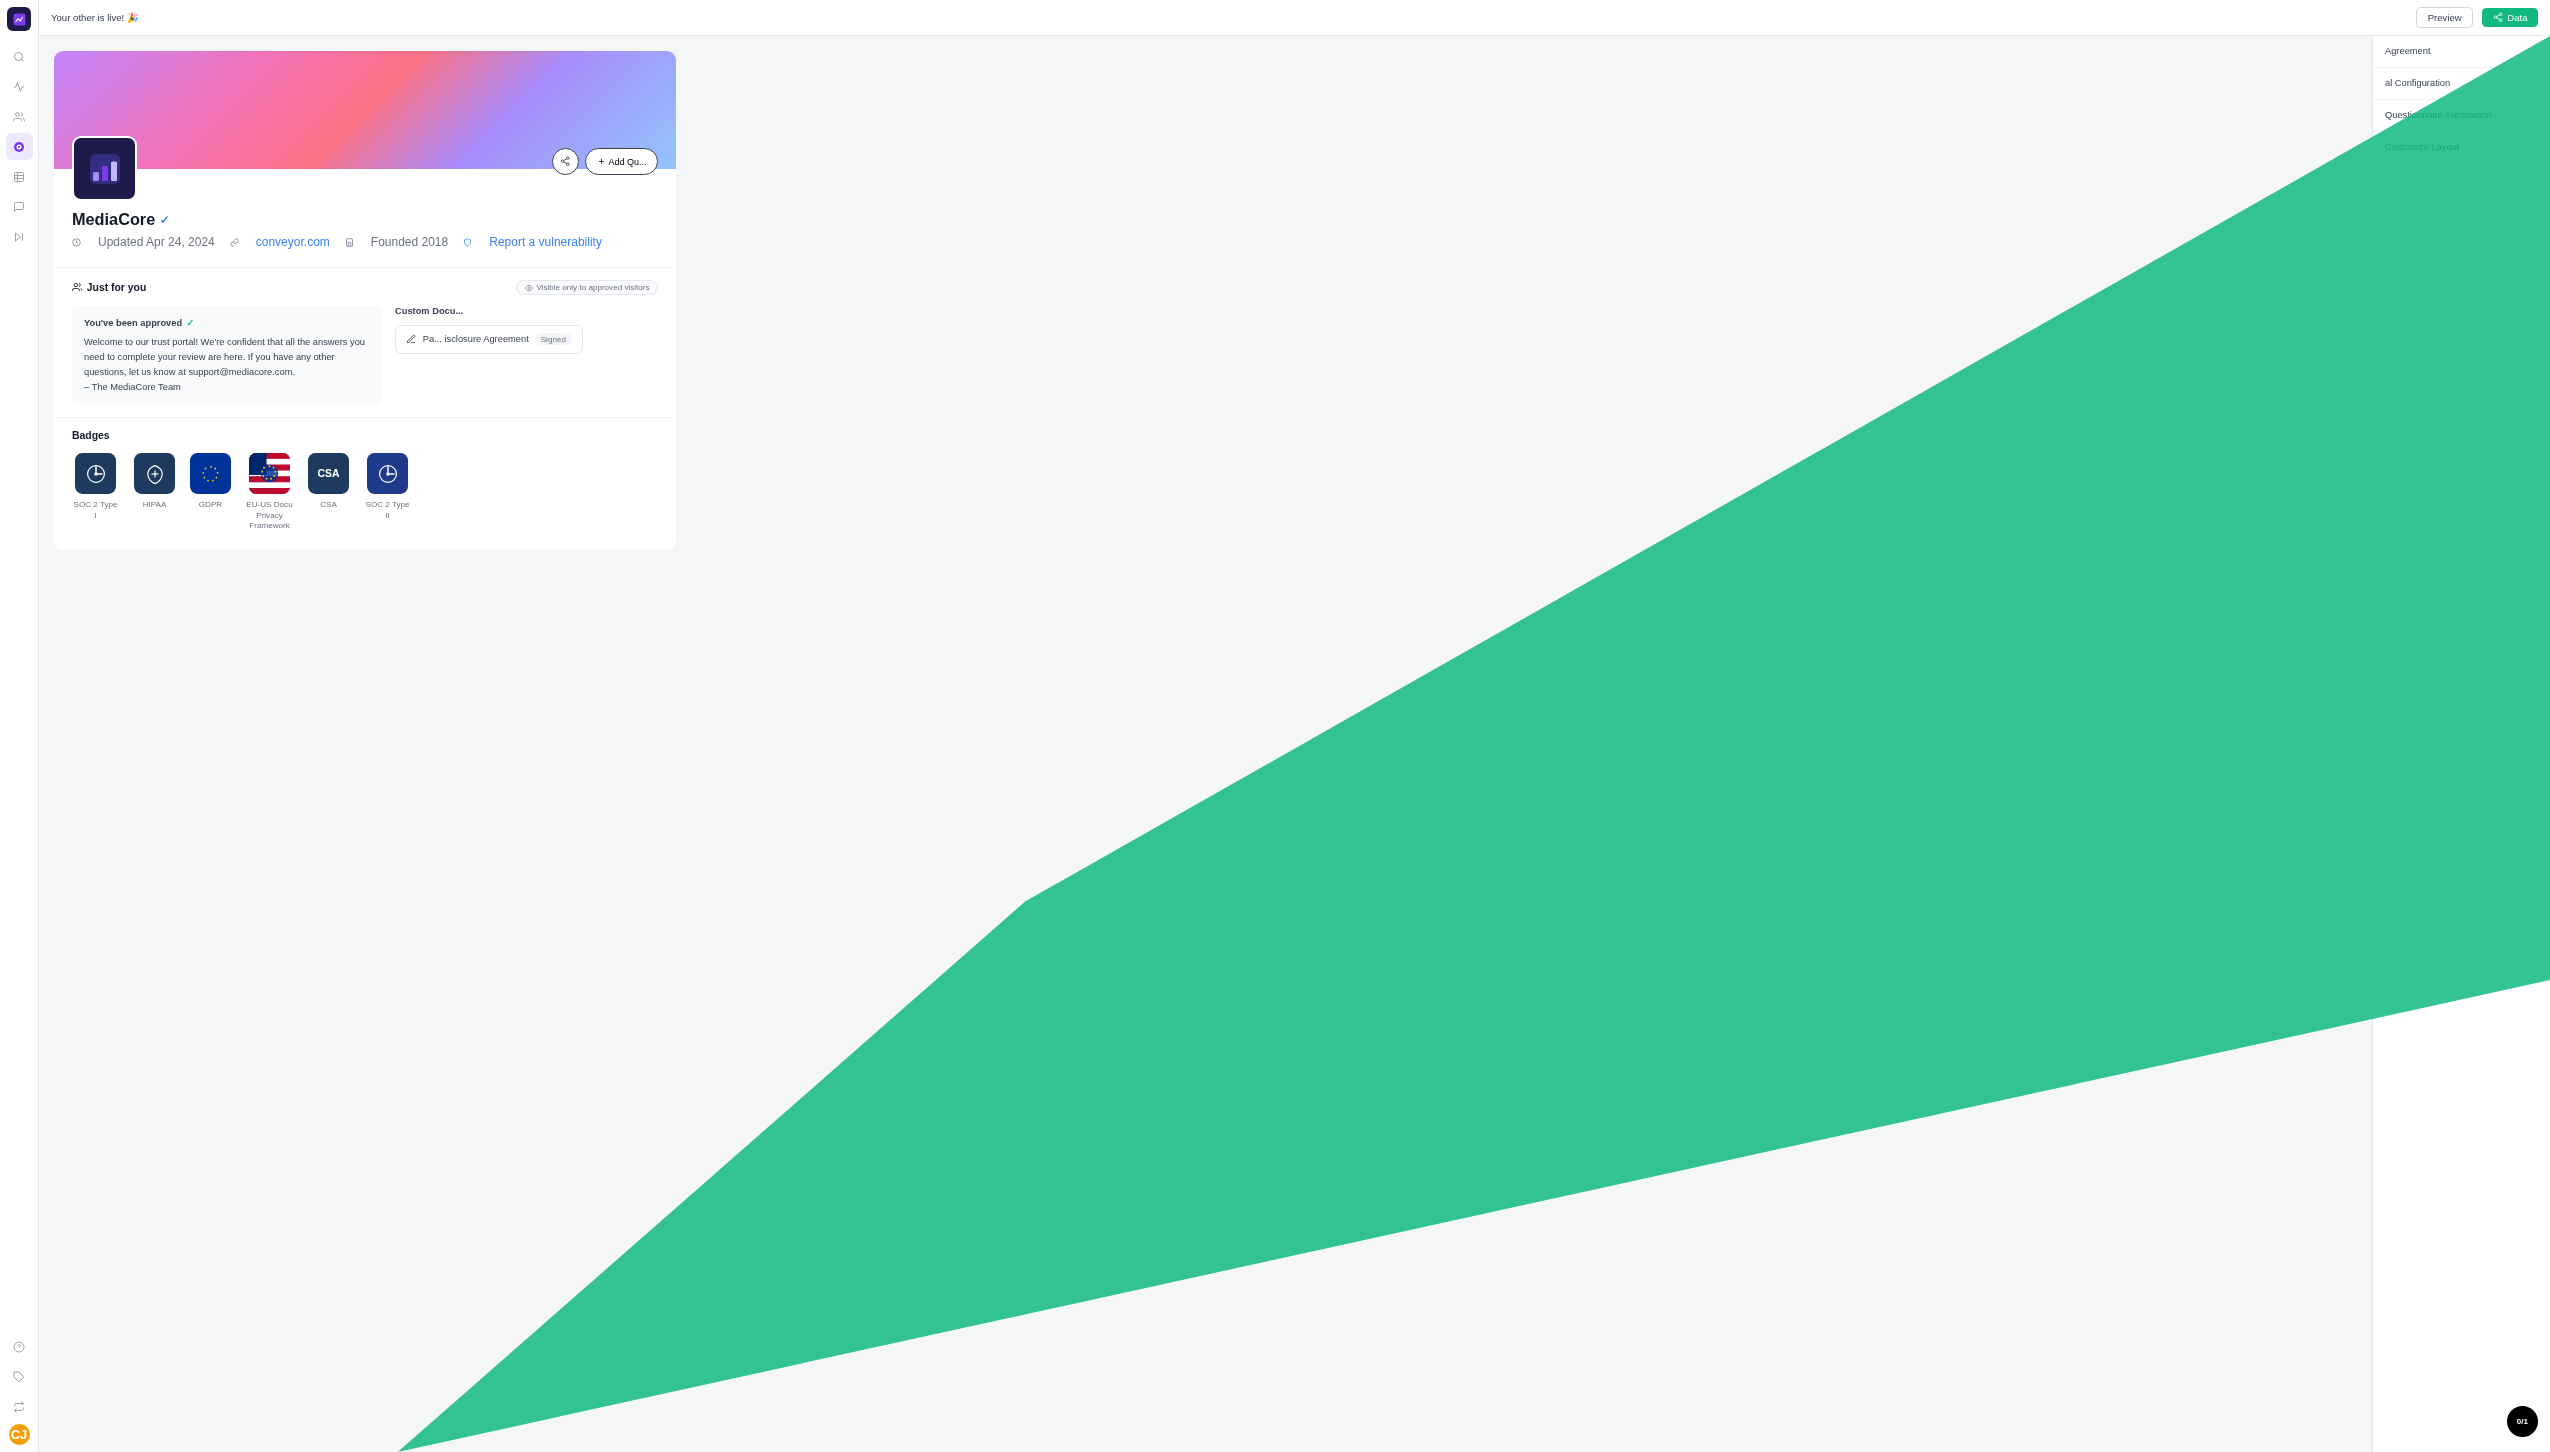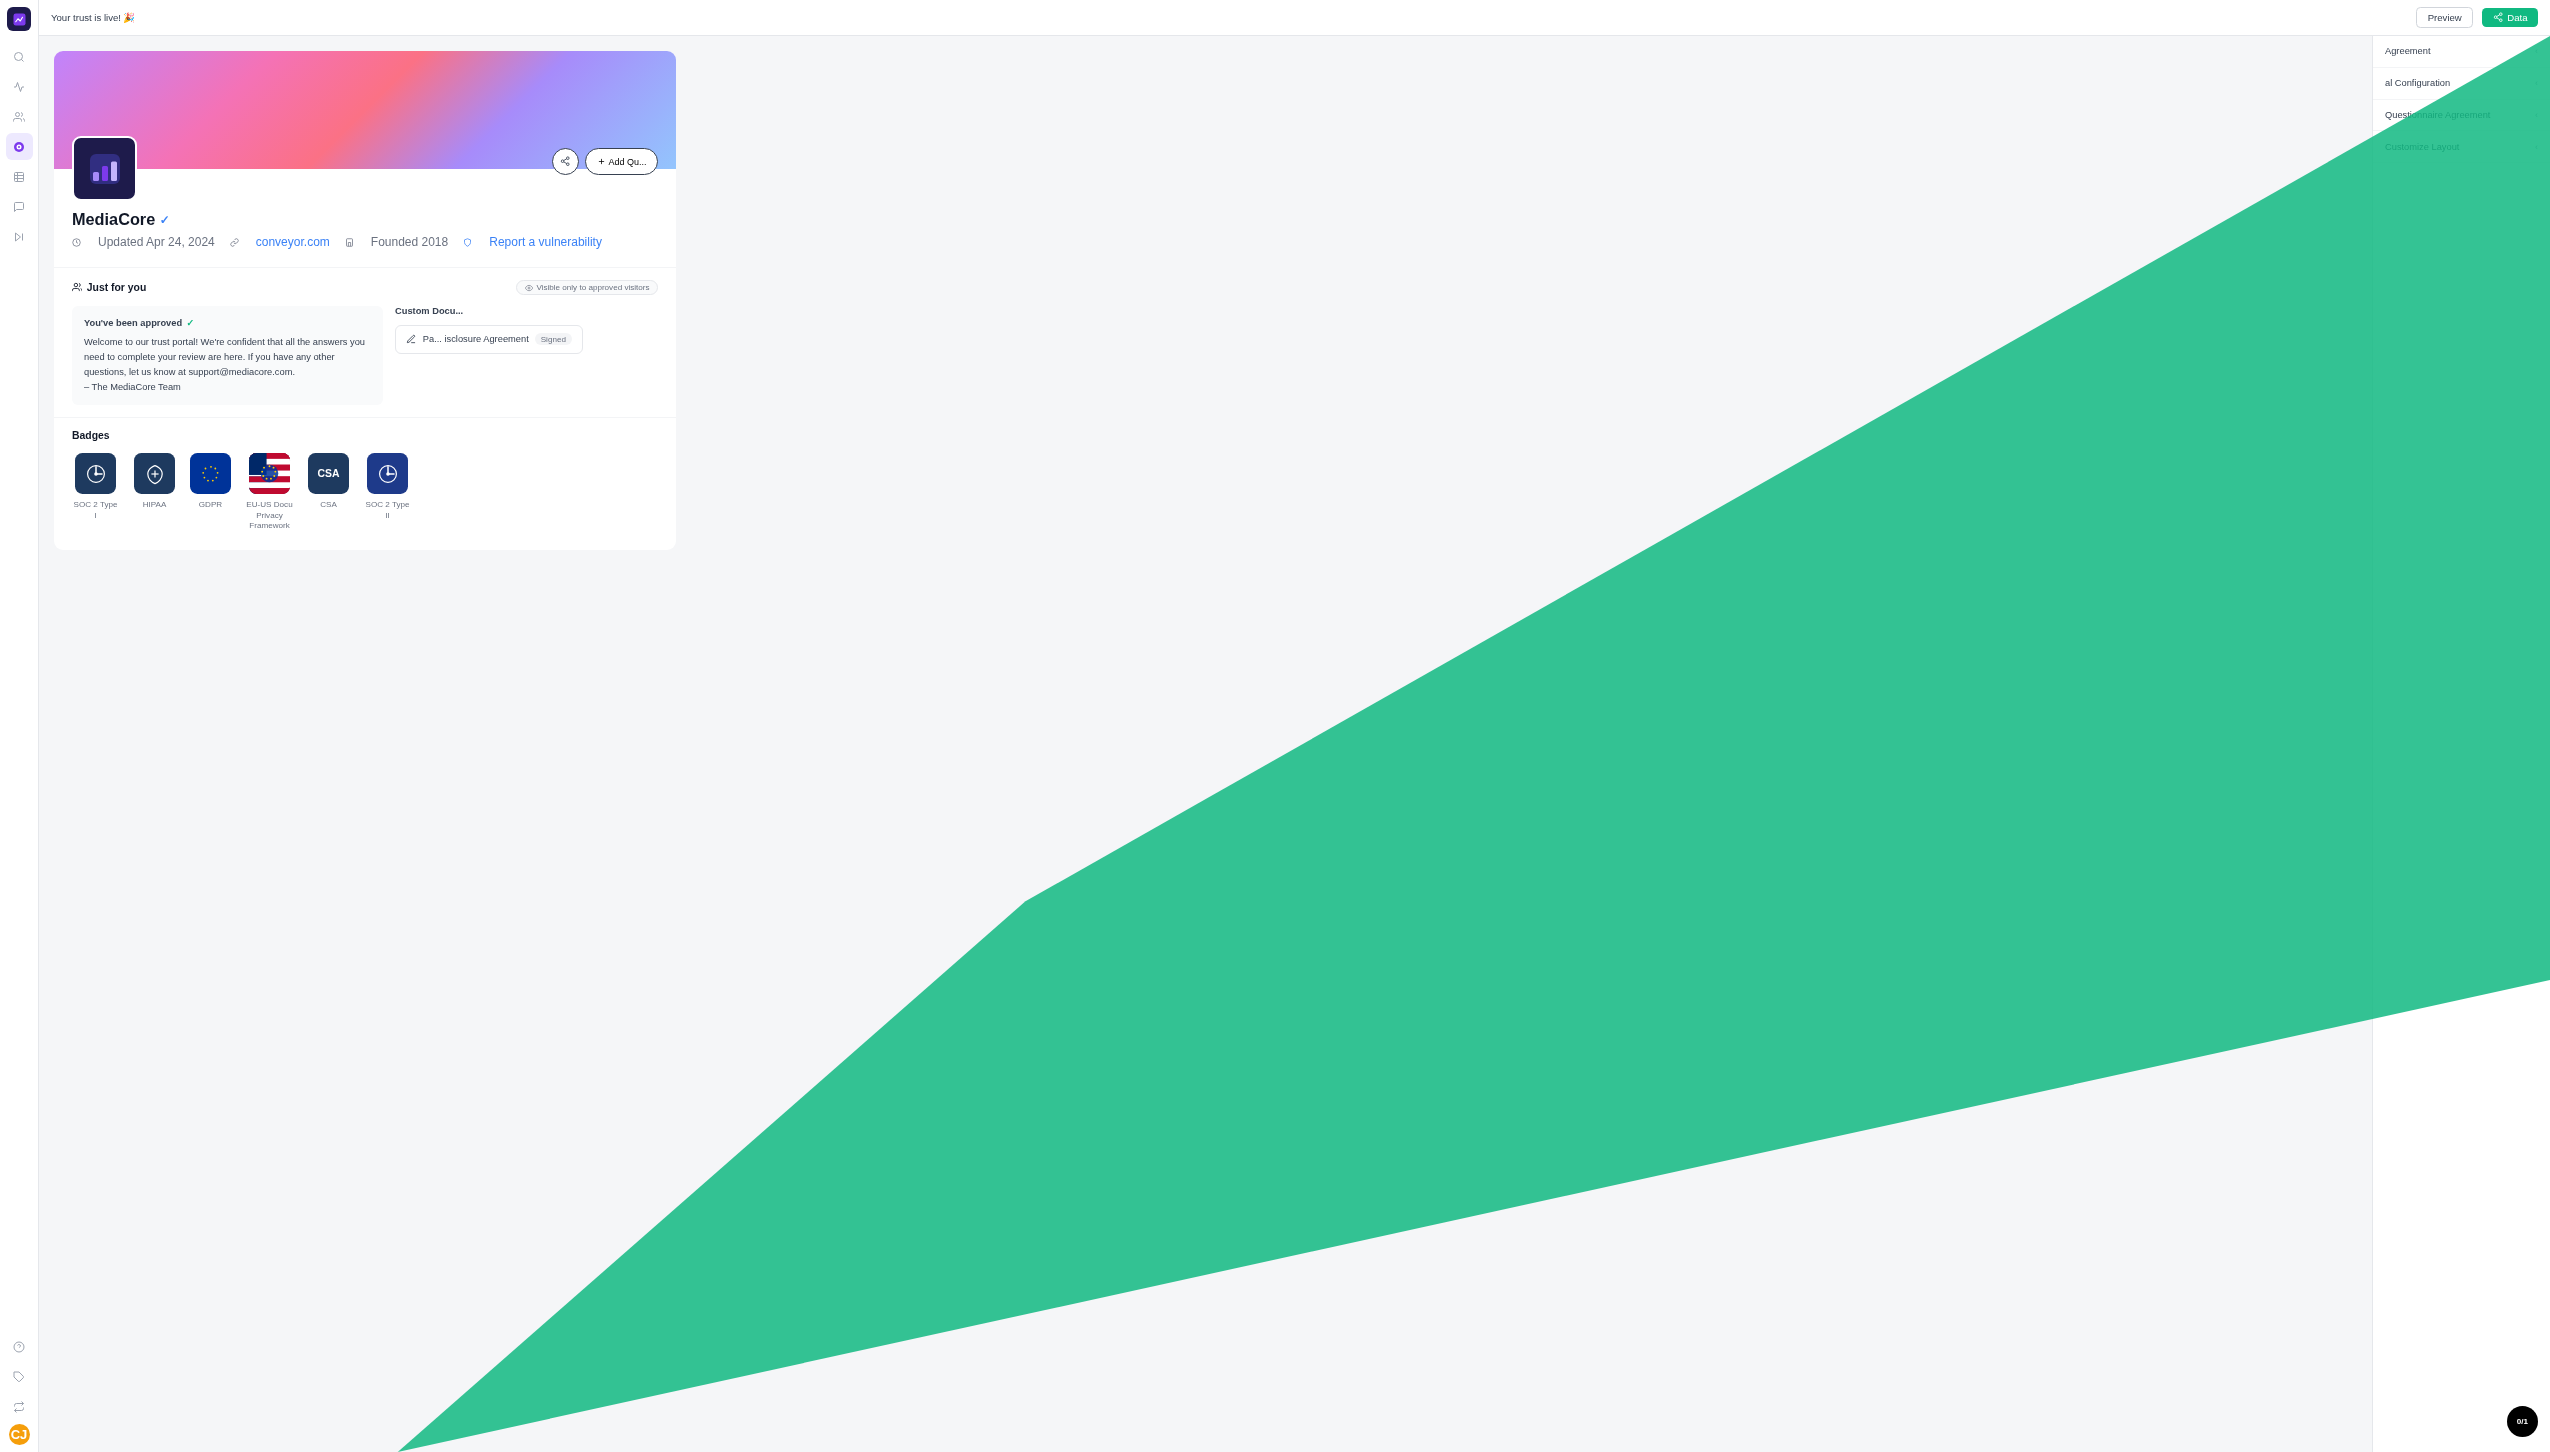--- a/index.html
+++ b/index.html
@@ -457,21 +457,21 @@
           <path d="M21 13v2a4 4 0 0 1-4 4H3"></path>
         </svg>
     </div>
     <div class="avatar-circle">CJ</div>
   </div>
 </div>
 
 <div class="main">
 
   <div class="topbar">
-    <span class="topbar-message">Your trust is live! 🎉</span>
+    <span class="topbar-message">Your other is live! 🎉</span>
     <button class="btn-preview">Preview</button>
     <button class="btn-share">
       <svg width="10.4" height="10.4" viewBox="0 0 24 24" fill="none" stroke="white" stroke-width="2">
           <circle cx="18" cy="5" r="3"></circle>
           <circle cx="6" cy="12" r="3"></circle>
           <circle cx="18" cy="19" r="3"></circle>
           <line x1="8.59" y1="13.51" x2="15.42" y2="17.49"></line>
           <line x1="15.41" y1="6.51" x2="8.59" y2="10.49"></line>
         </svg>
       <span>Data</span>
@@ -693,21 +693,21 @@
     <div class="right-panel">
       <div class="panel-item">
         <span>Agreement</span>
         <span class="chevron">‹</span>
       </div>
       <div class="panel-item">
         <span>al Configuration</span>
         <span class="chevron">‹</span>
       </div>
       <div class="panel-item">
-        <span>Questionnaire Agreement</span>
+        <span>Questionnaire Automation</span>
         <span class="chevron">‹</span>
       </div>
       <div class="panel-item">
         <span>Customize Layout</span>
         <span class="chevron">‹</span>
       </div>
     </div>
   </div>
 </div>
 

